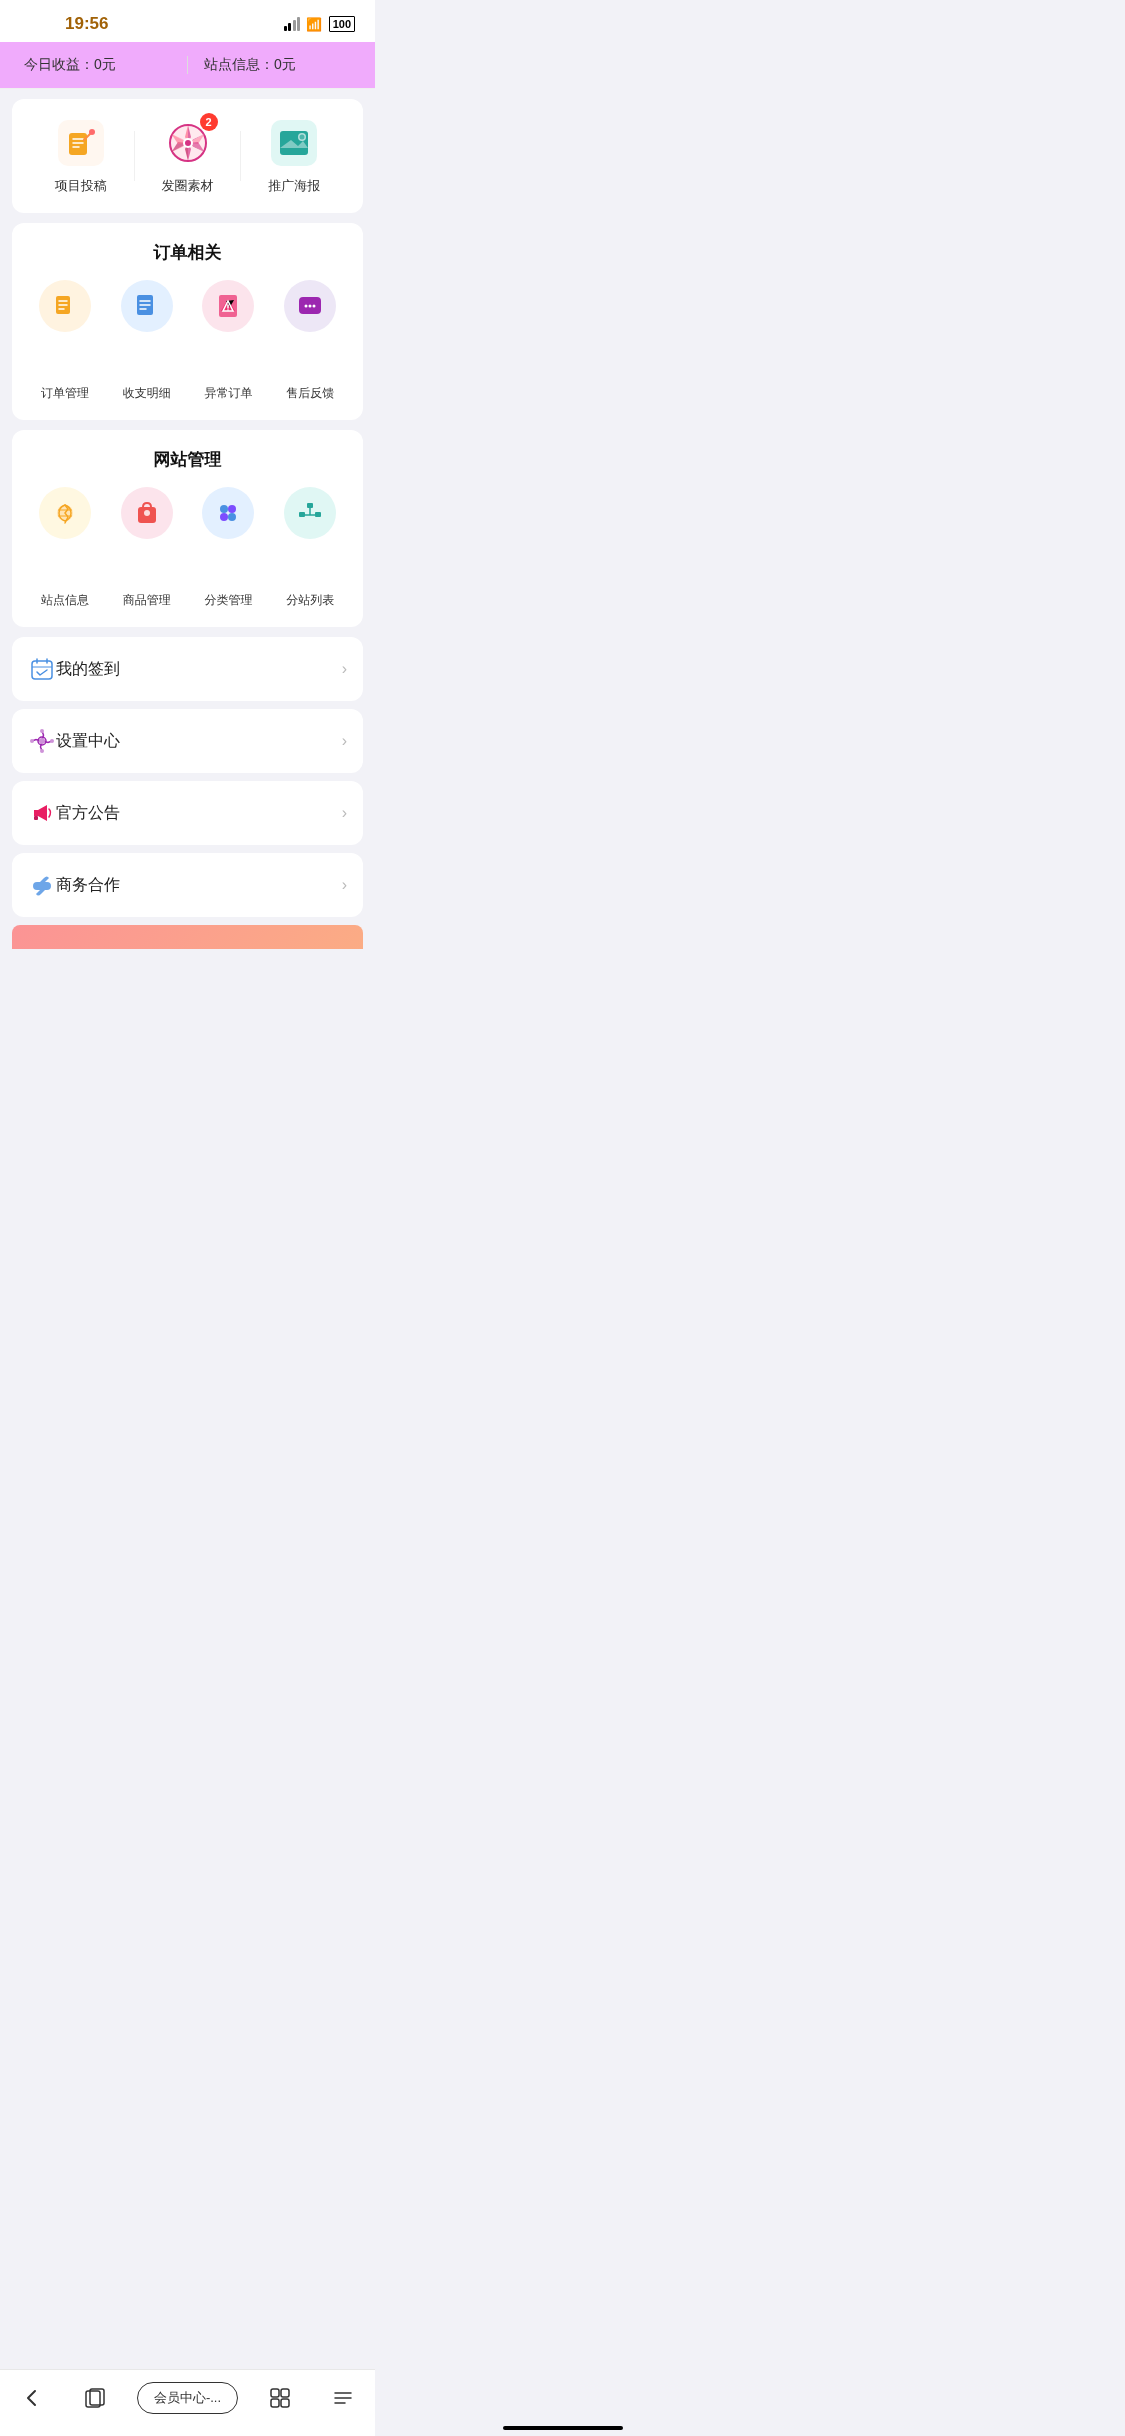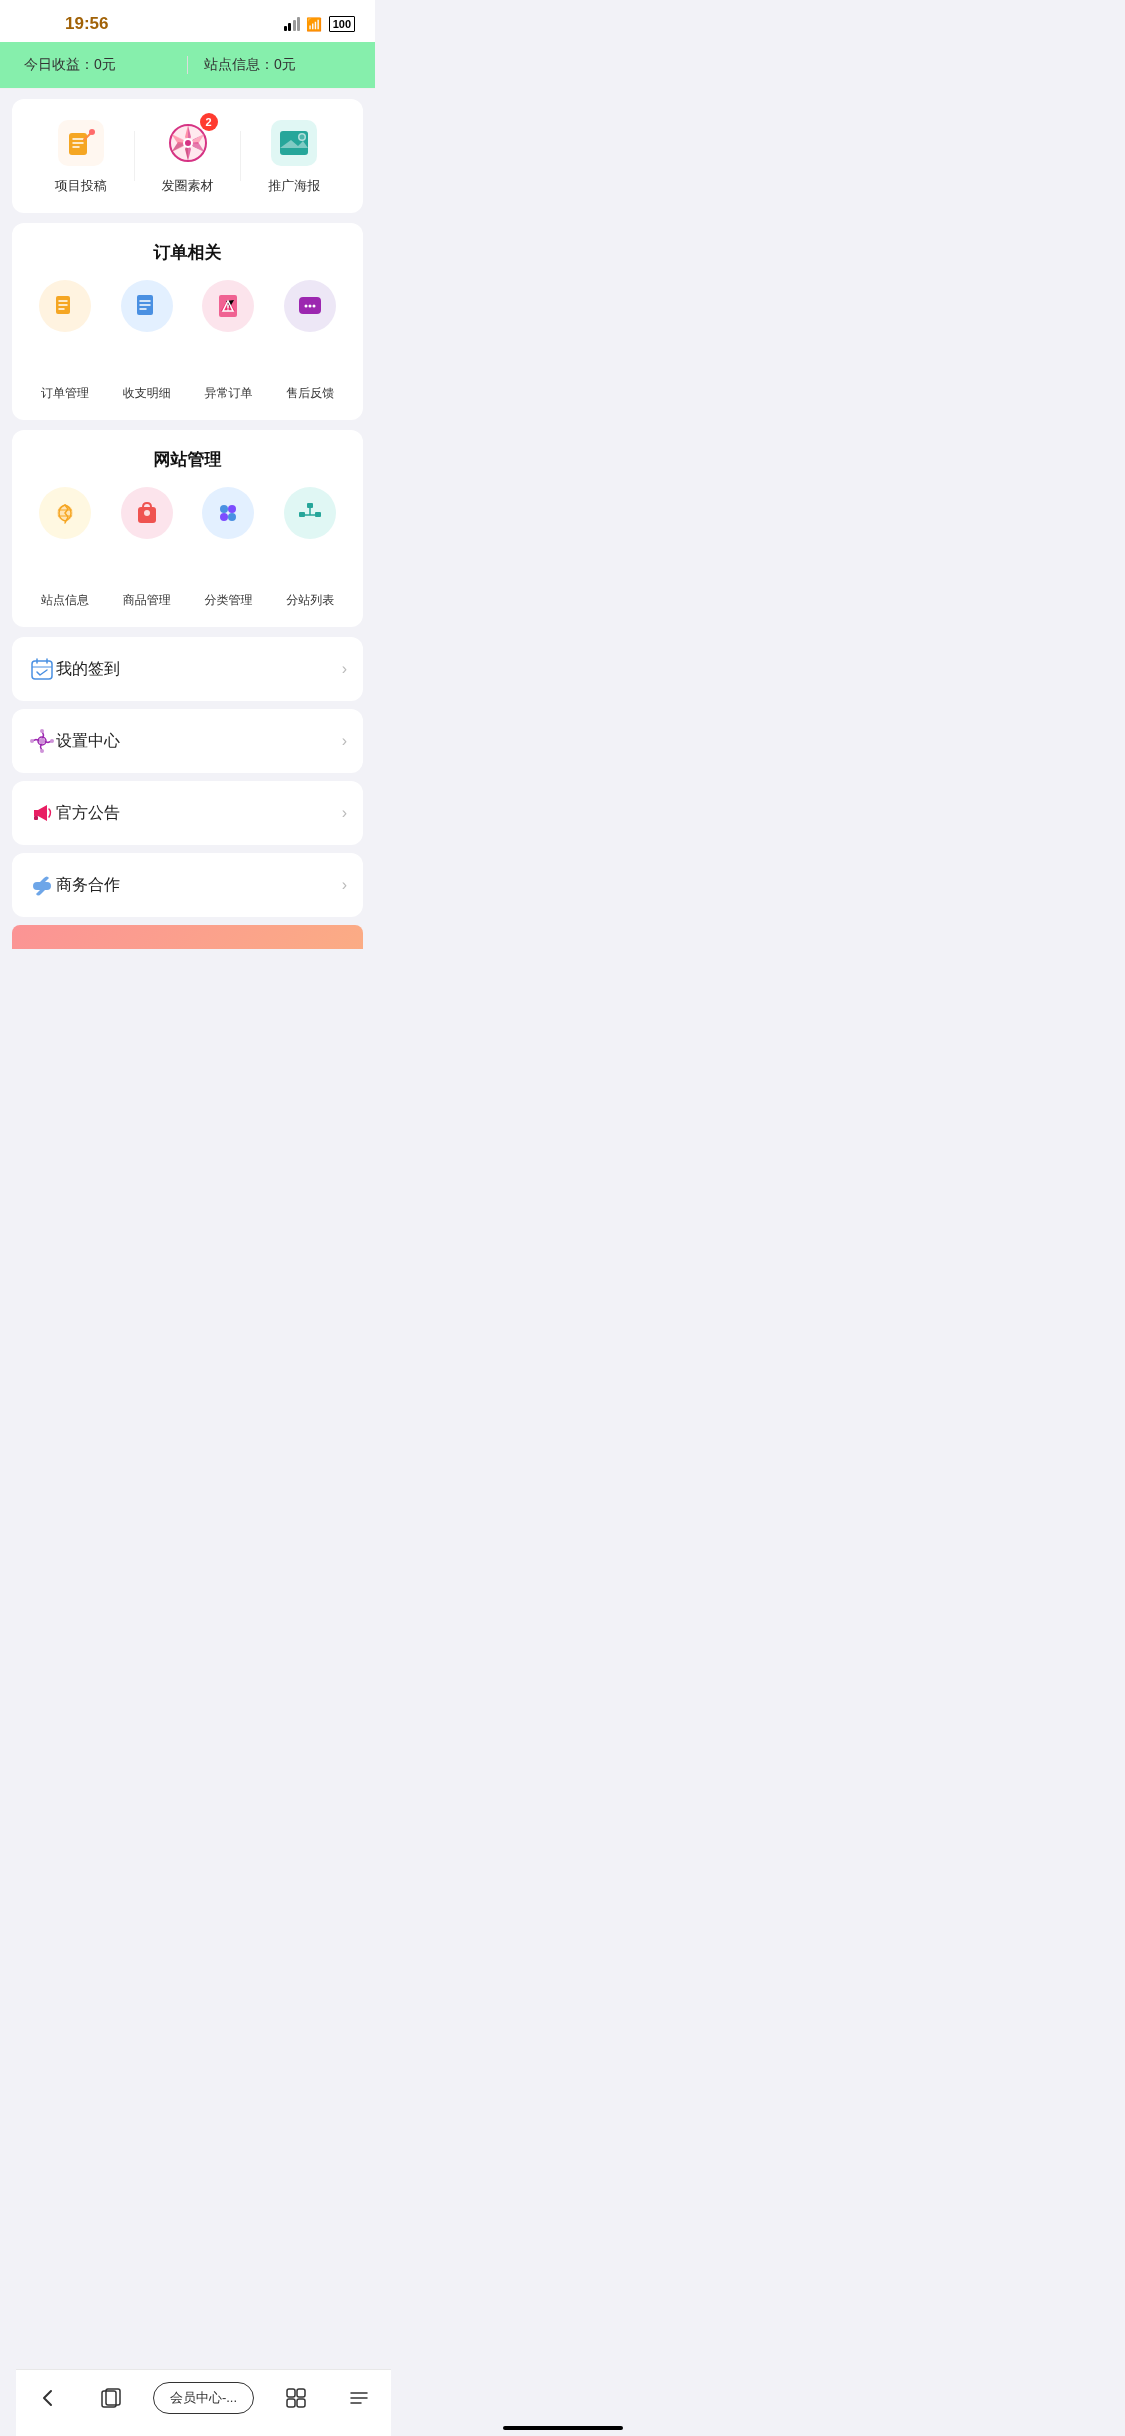--- a/index.html
+++ b/index.html
@@ -42,21 +42,21 @@
       border: 1.5px solid #000;
       border-radius: 1px;
       padding: 1px 3px;
       font-size: 11px;
       font-weight: 600;
       position: relative;
     }
 
     
     .earnings-bar {
-      background: #86efac;
+      background: #f0abfc;
       display: flex;
       align-items: flex-start;
       padding: 14px 24px;
       border-bottom: 1px solid #f0f0f0;
     }
     .earnings-item {
       flex: 1;
       font-size: 14px;
       color: #333;
     }
@@ -186,21 +186,21 @@
     }
     .chevron {
       color: #bbb;
       font-size: 16px;
     }
 
     
     .bottom-bar {
       position: fixed;
       bottom: 0;
-      left: 16px;
+      left: 0;
       width: 375px;
       background: #fff;
       border-top: 1px solid #e8e8e8;
       display: flex;
       align-items: center;
       justify-content: space-around;
       padding: 10px 0 20px;
     }
     .bottom-btn {
       display: flex;

